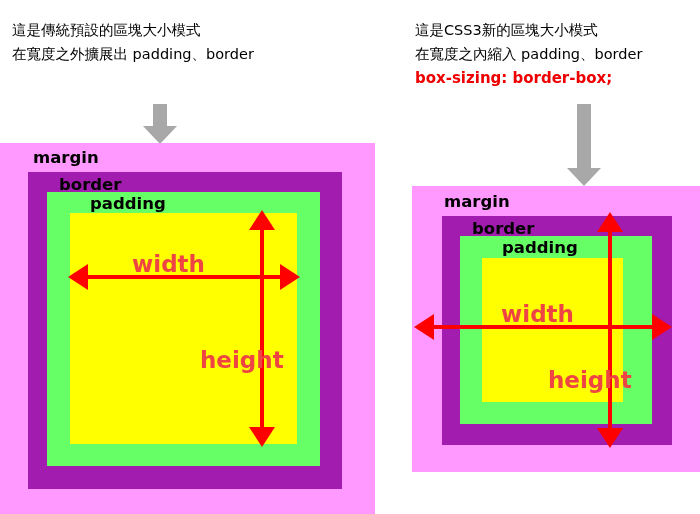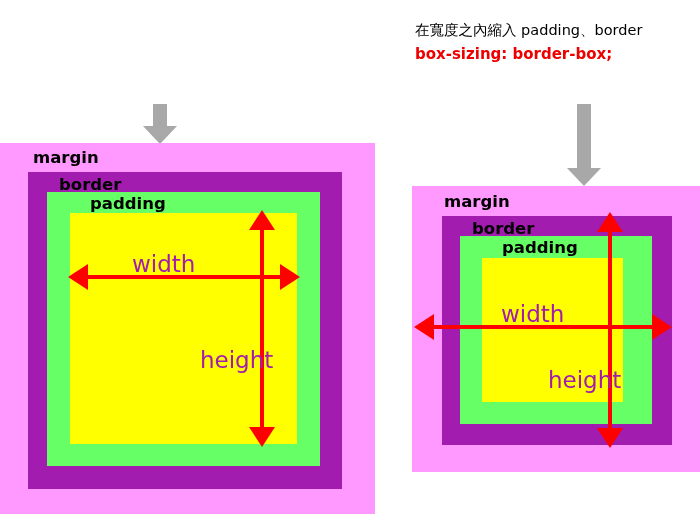--- a/index.html
+++ b/index.html
@@ -139,22 +139,22 @@
   }
   .measure.vertical .tip.down {
     bottom: 0; left: 50%; margin-left: -13px;
     border-left: 13px solid transparent;
     border-right: 13px solid transparent;
     border-top: 20px solid #ff0000;
   }
 
   .measure-label {
     position: absolute;
-    font-weight: normal;
-    color: #a21caf;
+    font-weight: bold;
+    color: #ef4444;
     font-size: 23px;
     white-space: nowrap;
     line-height: 24px;
   }
 
   
   #measure-left-width  { left: 68px;  top: 262px; width: 232px; height: 30px; }
   #measure-left-height { left: 247px; top: 210px; width: 30px;  height: 237px; }
   #label-left-width    { left: 132px; top: 252px; }
   #label-left-height   { left: 200px; top: 348px; }
@@ -164,20 +164,22 @@
   #measure-right-height { left: 595px; top: 212px; width: 30px;  height: 236px; }
   #label-right-width    { left: 501px; top: 302px; }
   #label-right-height   { left: 548px; top: 368px; }
 </style>
 </head>
 <body>
 
 <div class="stage">
 
   <div class="caption" id="caption-left">
+    <div class="cap-line">這是傳統預設的區塊大小模式</div>
+    <div class="cap-line">在寬度之外擴展出  padding、border</div>
   </div>
 
   <div class="grey-arrow" id="grey-arrow-left">
     <div class="shaft"></div>
     <div class="head"></div>
   </div>
 
   <div class="layer layer-margin" id="box-left-margin">
     <div class="layer-label" id="label-left-margin">margin</div>
 
@@ -199,20 +201,21 @@
   </div>
   <div class="measure vertical" id="measure-left-height">
     <div class="tip up"></div>
     <div class="line"></div>
     <div class="tip down"></div>
   </div>
   <div class="measure-label" id="label-left-width">width</div>
   <div class="measure-label" id="label-left-height">height</div>
 
   <div class="caption" id="caption-right">
+    <div class="cap-line">這是CSS3新的區塊大小模式</div>
     <div class="cap-line">在寬度之內縮入  padding、border</div>
     <div class="cap-line code">box-sizing: border-box;</div>
   </div>
 
   <div class="grey-arrow" id="grey-arrow-right">
     <div class="shaft"></div>
     <div class="head"></div>
   </div>
 
   <div class="layer layer-margin" id="box-right-margin">

